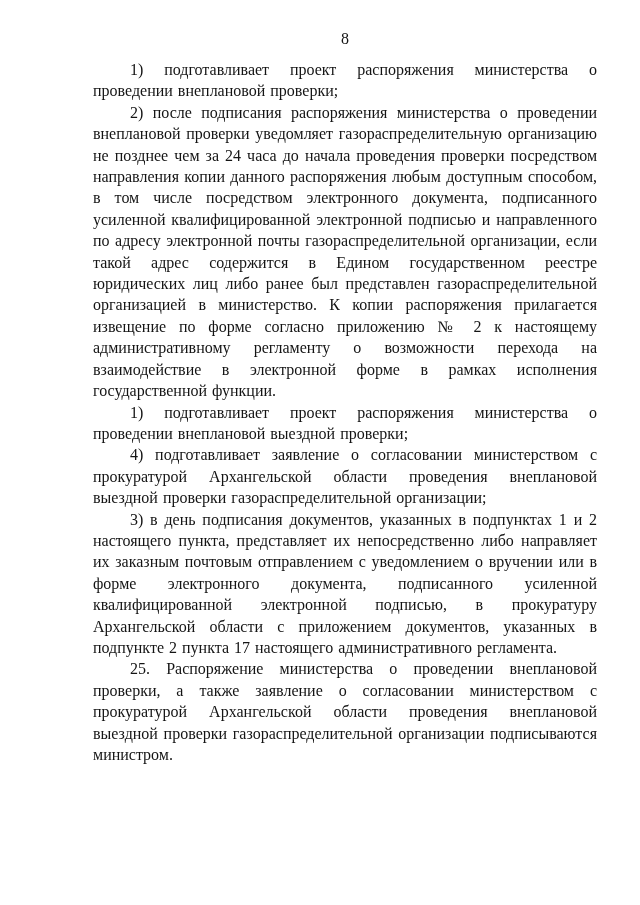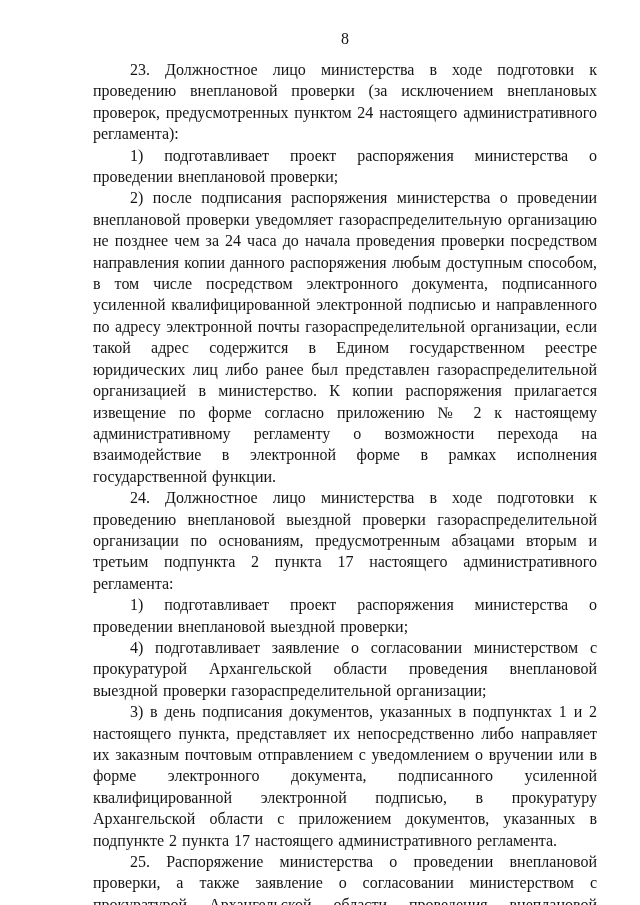--- a/index.html
+++ b/index.html
@@ -41,23 +41,21 @@
     word-spacing: 1px;
   }
 </style>
 </head>
 <body>
 
 <div class="page">
   <div class="page-number">8</div>
 
   <div class="content">
-    <p>23. Должностное лицо министерства в ходе подготовки к проведению внеплановой проверки (за исключением внеплановых проверок, предусмотренных пунктом 24 настоящего административного регламента):</p>
     <p>1) подготавливает проект распоряжения министерства о проведении внеплановой проверки;</p>
     <p>2) после подписания распоряжения министерства о проведении внеплановой проверки уведомляет газораспределительную организацию не позднее чем за 24 часа до начала проведения проверки посредством направления копии данного распоряжения любым доступным способом, в том числе посредством электронного документа, подписанного усиленной квалифицированной электронной подписью и направленного по адресу электронной почты газораспределительной организации, если такой адрес содержится в Едином государственном реестре юридических лиц либо ранее был представлен газораспределительной организацией в министерство. К копии распоряжения прилагается извещение по форме согласно приложению № 2 к настоящему административному регламенту о возможности перехода на взаимодействие в электронной форме в рамках исполнения государственной функции.</p>
-    <p>24. Должностное лицо министерства в ходе подготовки к проведению внеплановой выездной проверки газораспределительной организации по основаниям, предусмотренным абзацами вторым и третьим подпункта 2 пункта 17 настоящего административного регламента:</p>
     <p>1) подготавливает проект распоряжения министерства о проведении внеплановой выездной проверки;</p>
     <p>4) подготавливает заявление о согласовании министерством с прокуратурой Архангельской области проведения внеплановой выездной проверки газораспределительной организации;</p>
     <p>3) в день подписания документов, указанных в подпунктах 1 и 2 настоящего пункта, представляет их непосредственно либо направляет их заказным почтовым отправлением с уведомлением о вручении или в форме электронного документа, подписанного усиленной квалифицированной электронной подписью, в прокуратуру Архангельской области с приложением документов, указанных в подпункте 2 пункта 17 настоящего административного регламента.</p>
     <p>25. Распоряжение министерства о проведении внеплановой проверки, а также заявление о согласовании министерством с прокуратурой Архангельской области проведения внеплановой выездной проверки газораспределительной организации подписываются министром.</p>
 
   </div>
 </div>
 
 </body></html>

